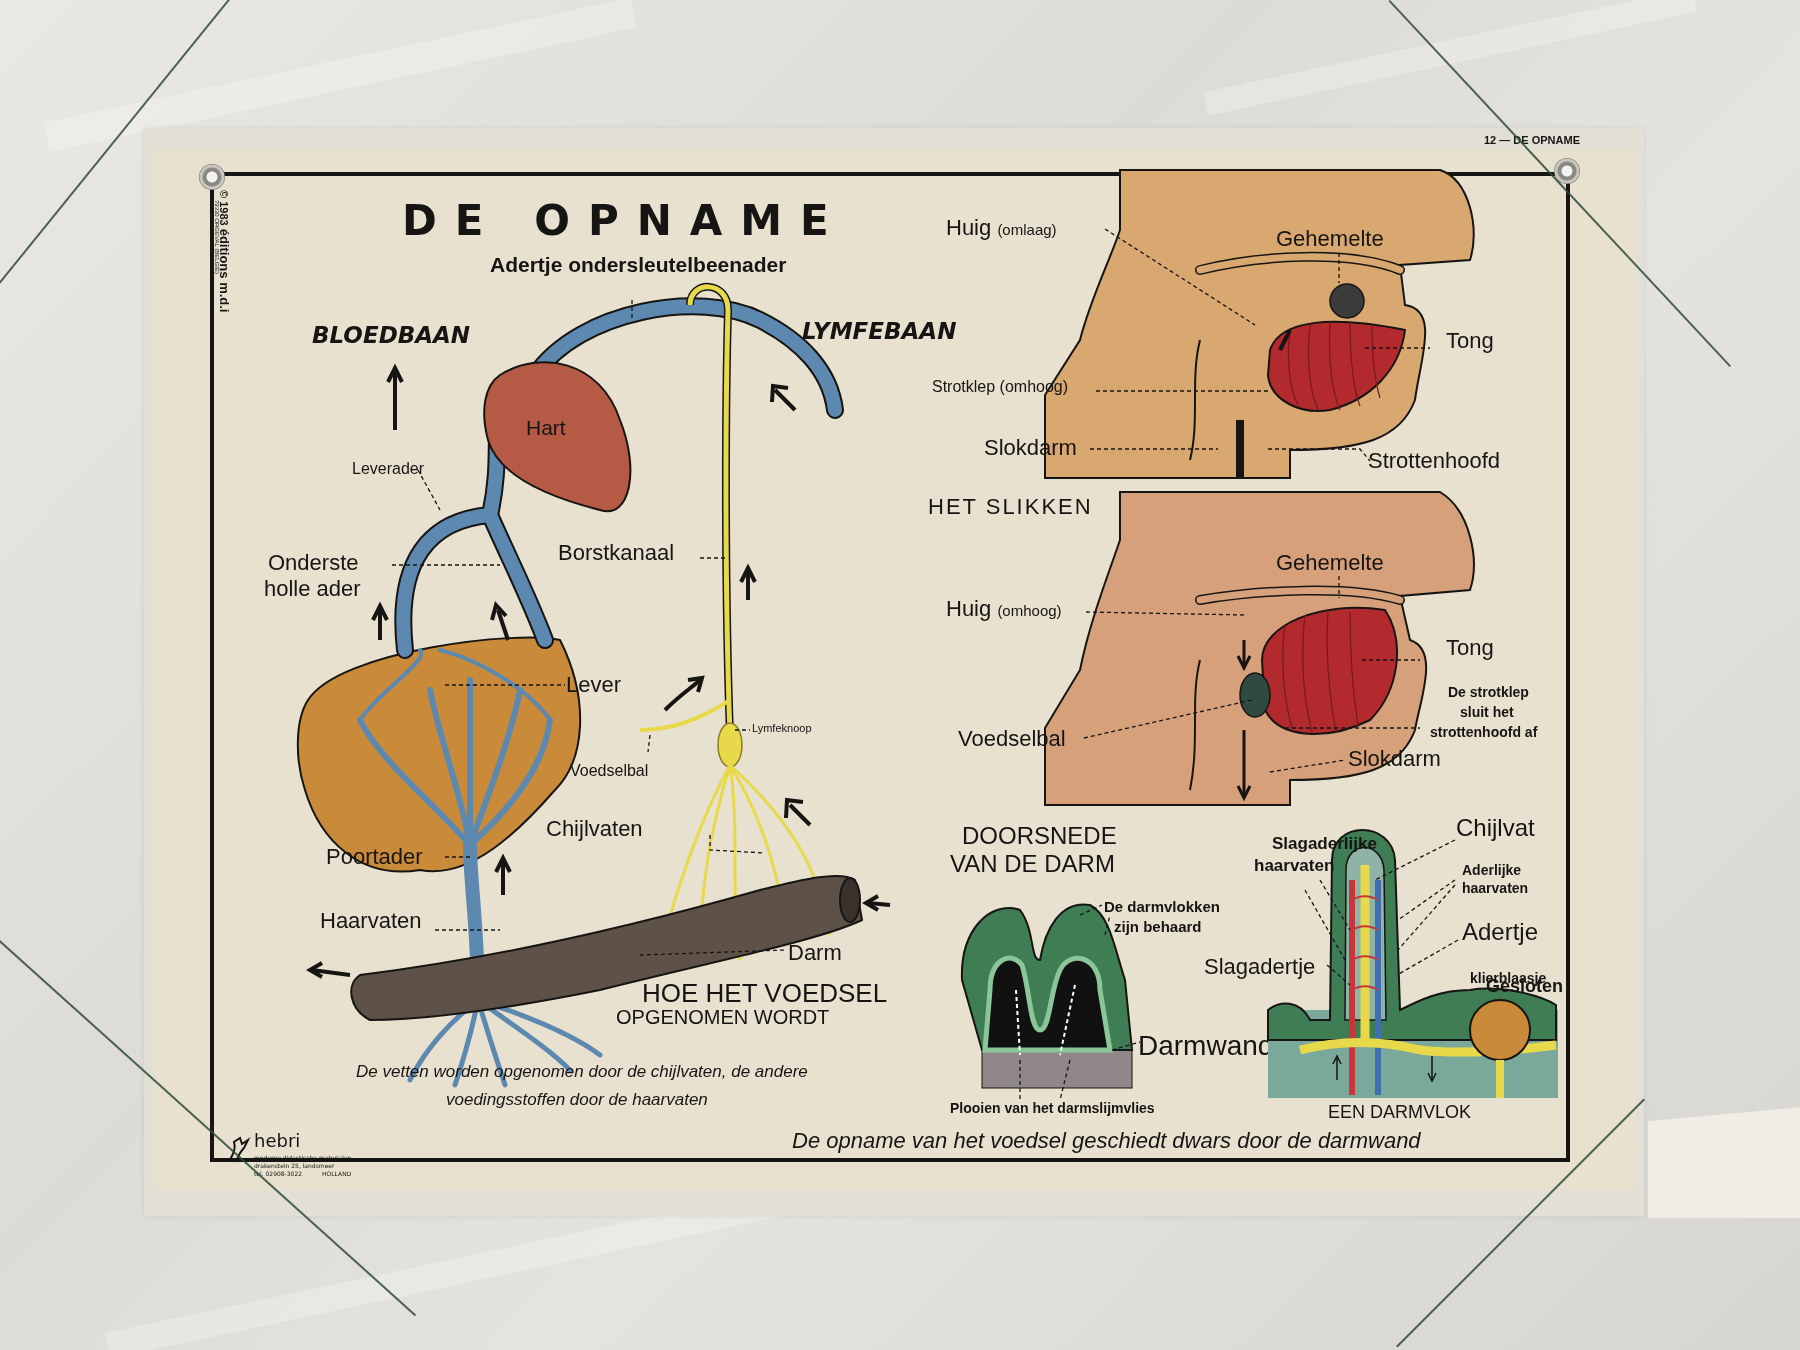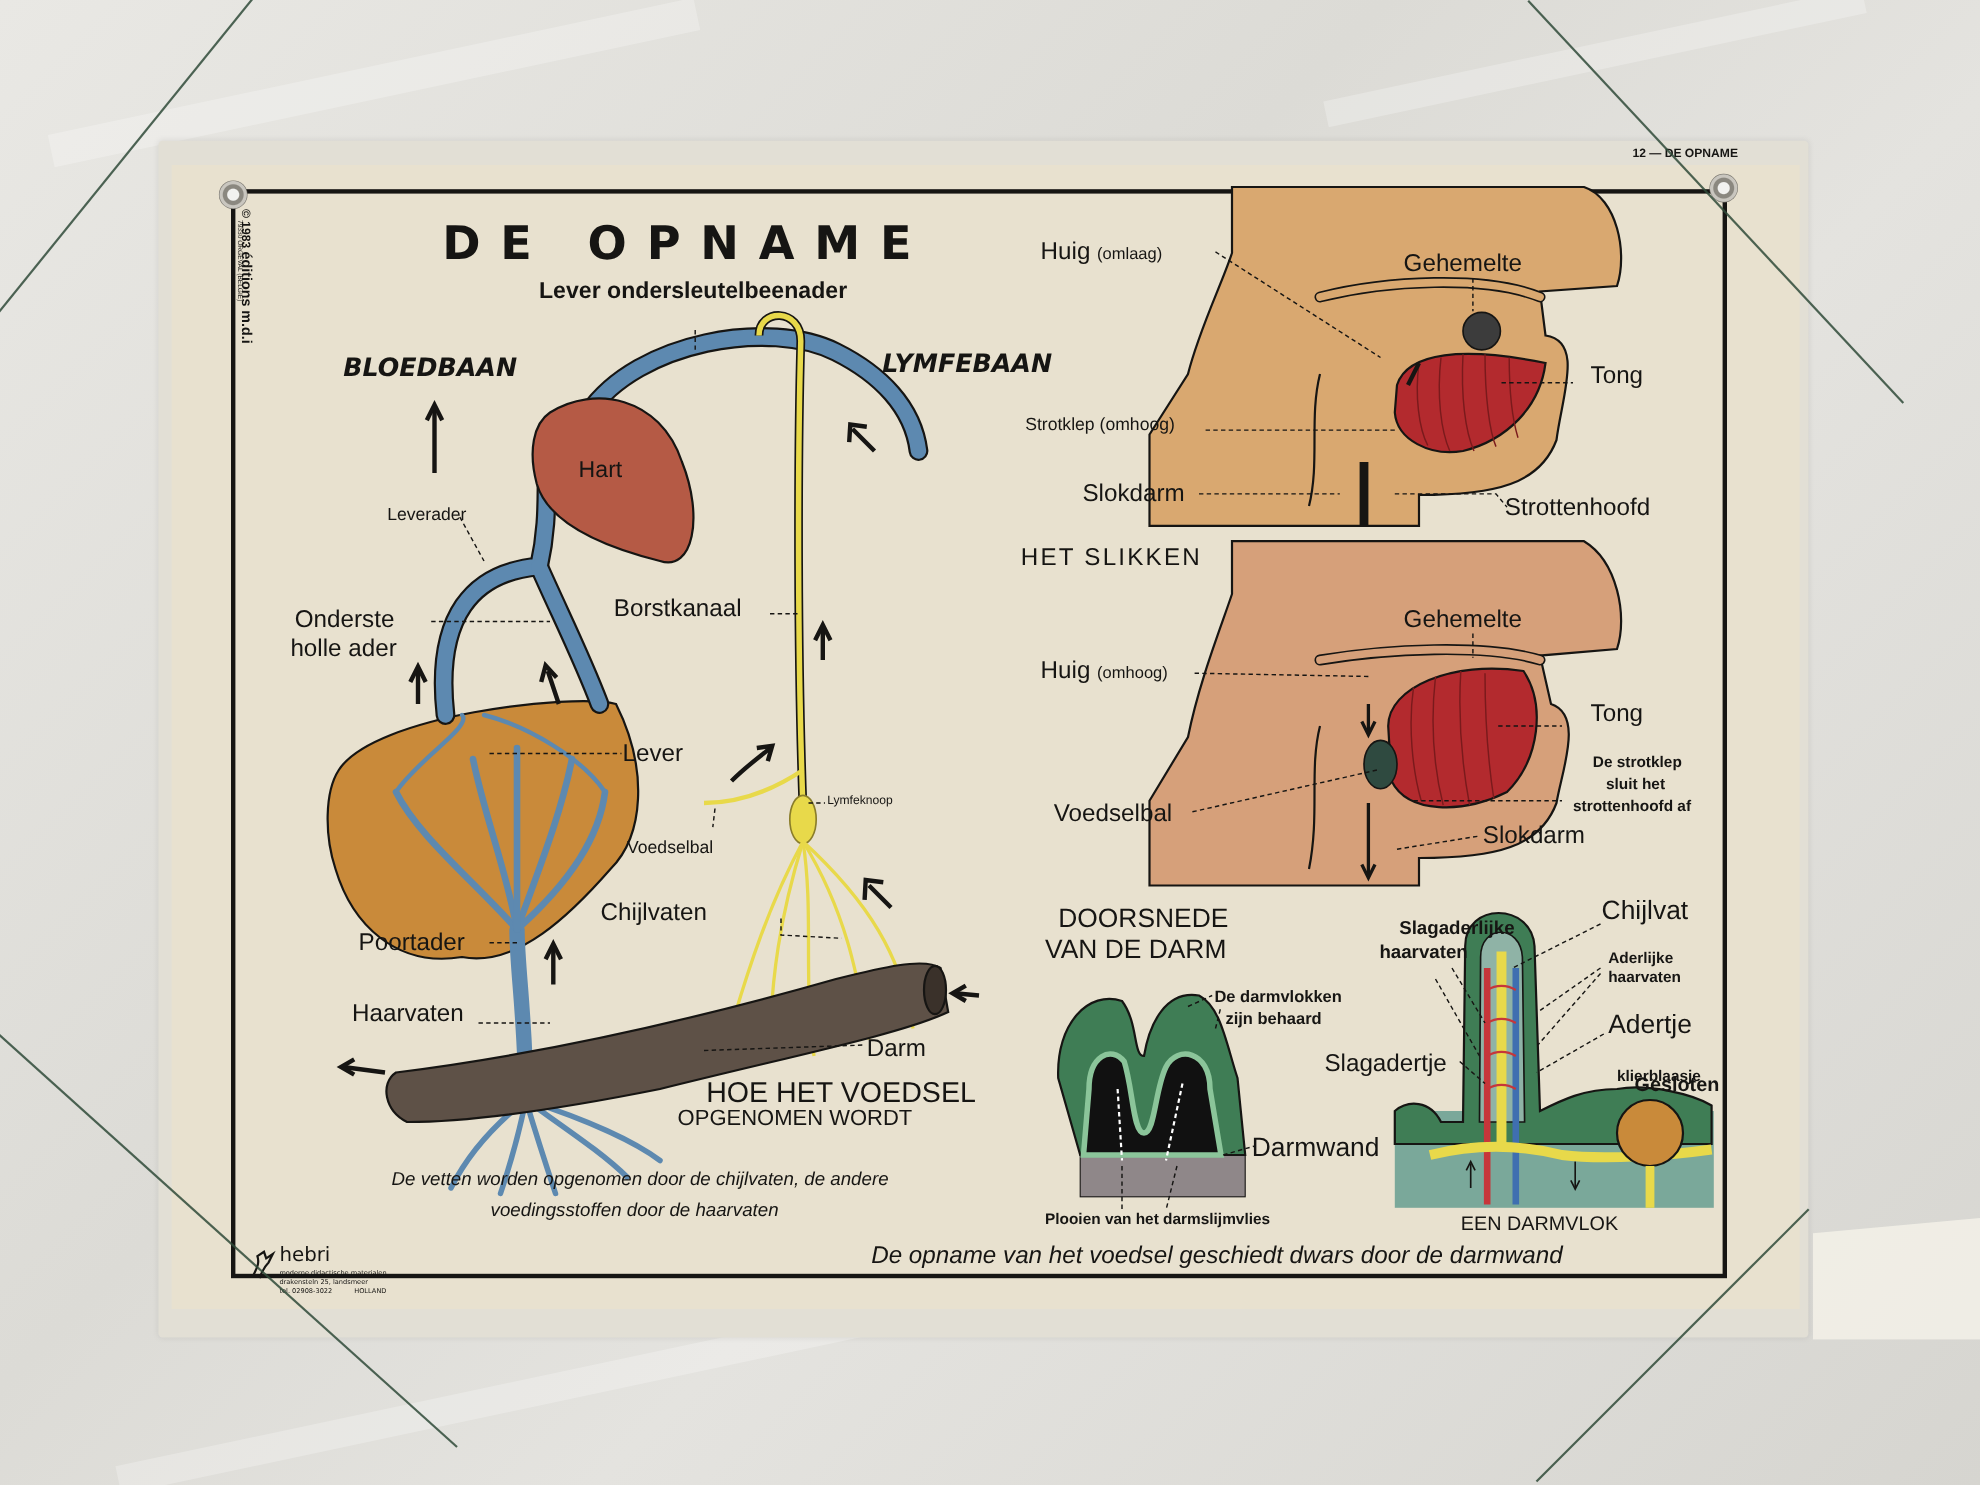--- a/index.html
+++ b/index.html
@@ -126,21 +126,21 @@
     <path d="M650,735 L648,752"></path>
     <path d="M710,835 L710,850 L765,853"></path>
     <path d="M445,857 L470,857"></path>
     <path d="M435,930 L500,930"></path>
     <path d="M640,955 L786,950"></path>
   </g>
 </svg>
 
 <div class="t it" style="left:312px;top:322px;font-size:23px;font-weight:bold;">BLOEDBAAN</div>
 <div class="t it" style="left:802px;top:318px;font-size:23px;font-weight:bold;">LYMFEBAAN</div>
-<div class="t b cond" style="left:490px;top:253px;font-size:21px;">Lever ondersleutelbeenader</div>
+<div class="t b cond" style="left:490px;top:253px;font-size:21px;">Adertje ondersleutelbeenader</div>
 <div class="t cond" style="left:526px;top:416px;font-size:21px;">Hart</div>
 <div class="t cond" style="left:352px;top:460px;font-size:16px;">Leverader</div>
 <div class="t cond" style="left:268px;top:550px;font-size:22px;">Onderste</div>
 <div class="t cond" style="left:264px;top:576px;font-size:22px;">holle ader</div>
 <div class="t cond" style="left:558px;top:540px;font-size:22px;">Borstkanaal</div>
 <div class="t cond" style="left:566px;top:672px;font-size:22px;">Lever</div>
 <div class="t cond" style="left:752px;top:722px;font-size:11px;">Lymfeknoop</div>
 <div class="t cond" style="left:570px;top:762px;font-size:16px;">Voedselbal</div>
 <div class="t cond" style="left:546px;top:816px;font-size:22px;">Chijlvaten</div>
 <div class="t cond" style="left:326px;top:844px;font-size:22px;">Poortader</div>
@@ -247,21 +247,21 @@
     <path d="M1112,1050 L1140,1042"></path>
     <path d="M1020,1060 L1020,1100"></path>
     <path d="M1070,1060 L1060,1100"></path>
   </g>
 </svg>
 
 <div class="t cond" style="left:962px;top:822px;font-size:24px;">DOORSNEDE</div>
 <div class="t cond" style="left:950px;top:850px;font-size:24px;">VAN DE DARM</div>
 <div class="t cond b" style="left:1104px;top:898px;font-size:15px;">De darmvlokken</div>
 <div class="t cond b" style="left:1114px;top:918px;font-size:15px;">zijn behaard</div>
-<div class="t cond" style="left:1138px;top:1030px;font-size:24px;">Darmwand</div>
+<div class="t cond" style="left:1138px;top:1030px;font-size:28px;">Darmwand</div>
 <div class="t cond b" style="left:950px;top:1100px;font-size:14px;">Plooien van het darmslijmvlies</div>
 
 <svg width="1800" height="1350" style="left:0;top:0;">
   <rect x="1268" y="1010" width="290" height="88" fill="#7aa89a" stroke="none"></rect>
   <path d="M1268,1010 C1280,1000 1300,1000 1310,1020 L1330,1020 L1332,860 C1332,820 1392,820 1395,860 L1400,1010 C1420,1000 1440,990 1470,990 C1500,985 1540,995 1556,1005 L1556,1040 L1268,1040 Z" fill="#3f7d55" stroke="#161513" stroke-width="2"></path>
   <path d="M1345,1020 L1346,870 C1346,840 1382,840 1384,870 L1386,1020 Z" fill="#8fb3a6" stroke="#161513" stroke-width="1.5"></path>
   <path d="M1352,1095 L1352,880" stroke="#c6363a" stroke-width="6"></path>
   <path d="M1378,1095 L1378,880" stroke="#3f6fb0" stroke-width="6"></path>
   <path d="M1365,1045 L1365,865" stroke="#e8d94a" stroke-width="9"></path>
   <path d="M1300,1050 C1340,1040 1380,1040 1420,1050 C1460,1055 1520,1050 1556,1045" stroke="#e8d94a" stroke-width="9" fill="none"></path>

